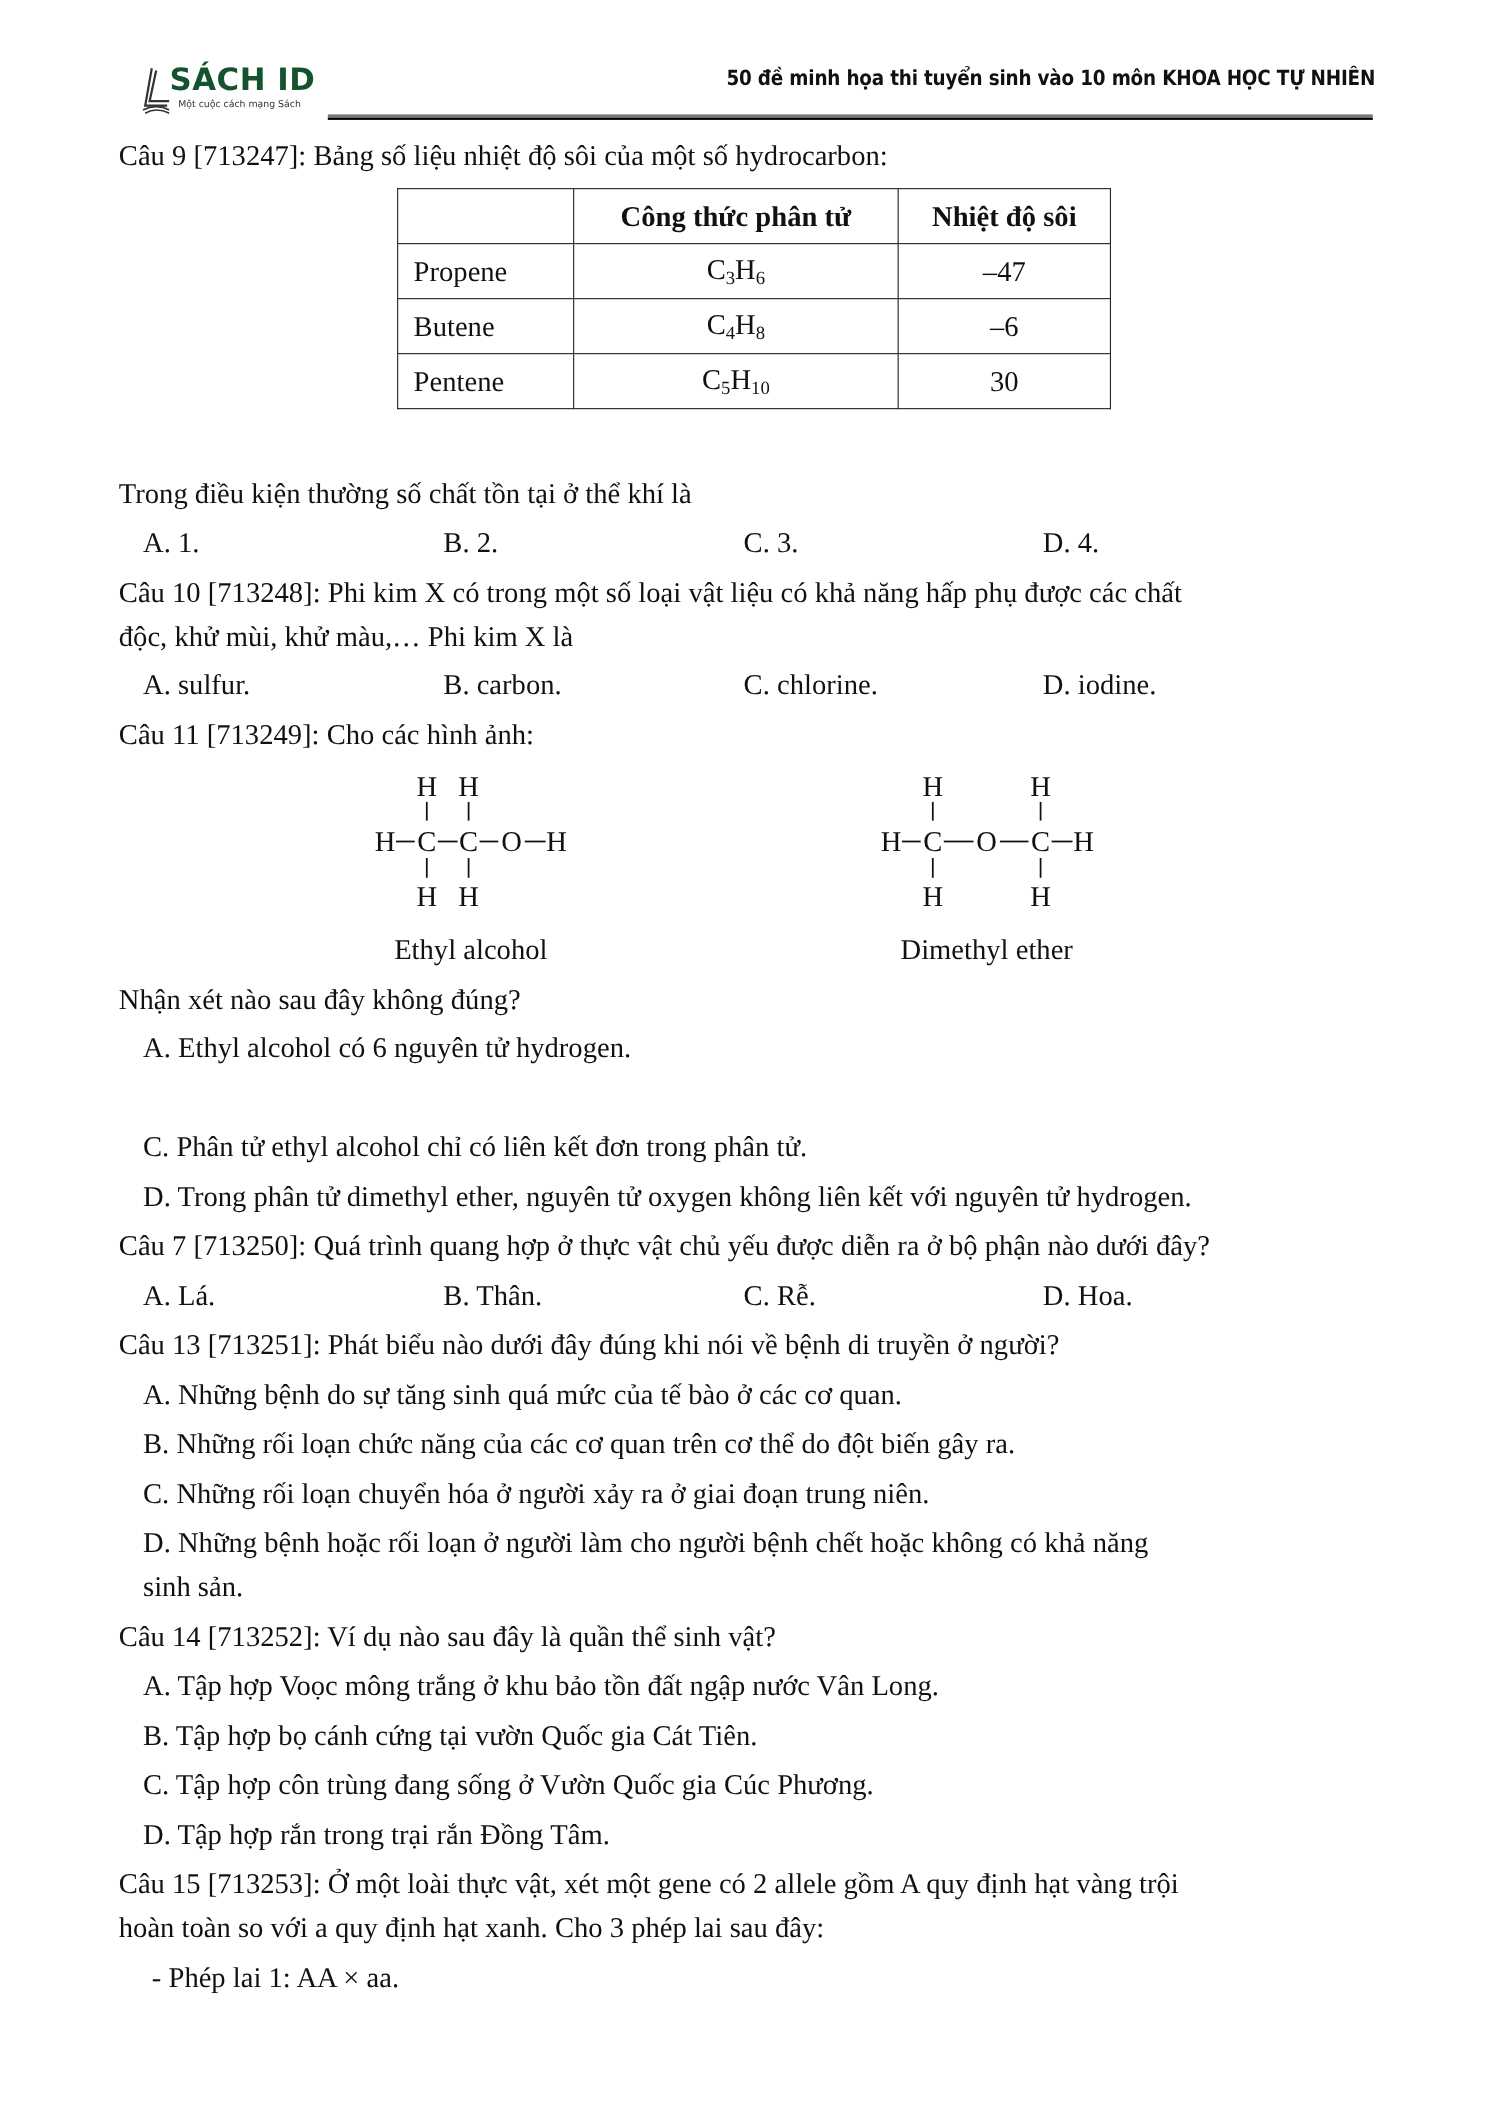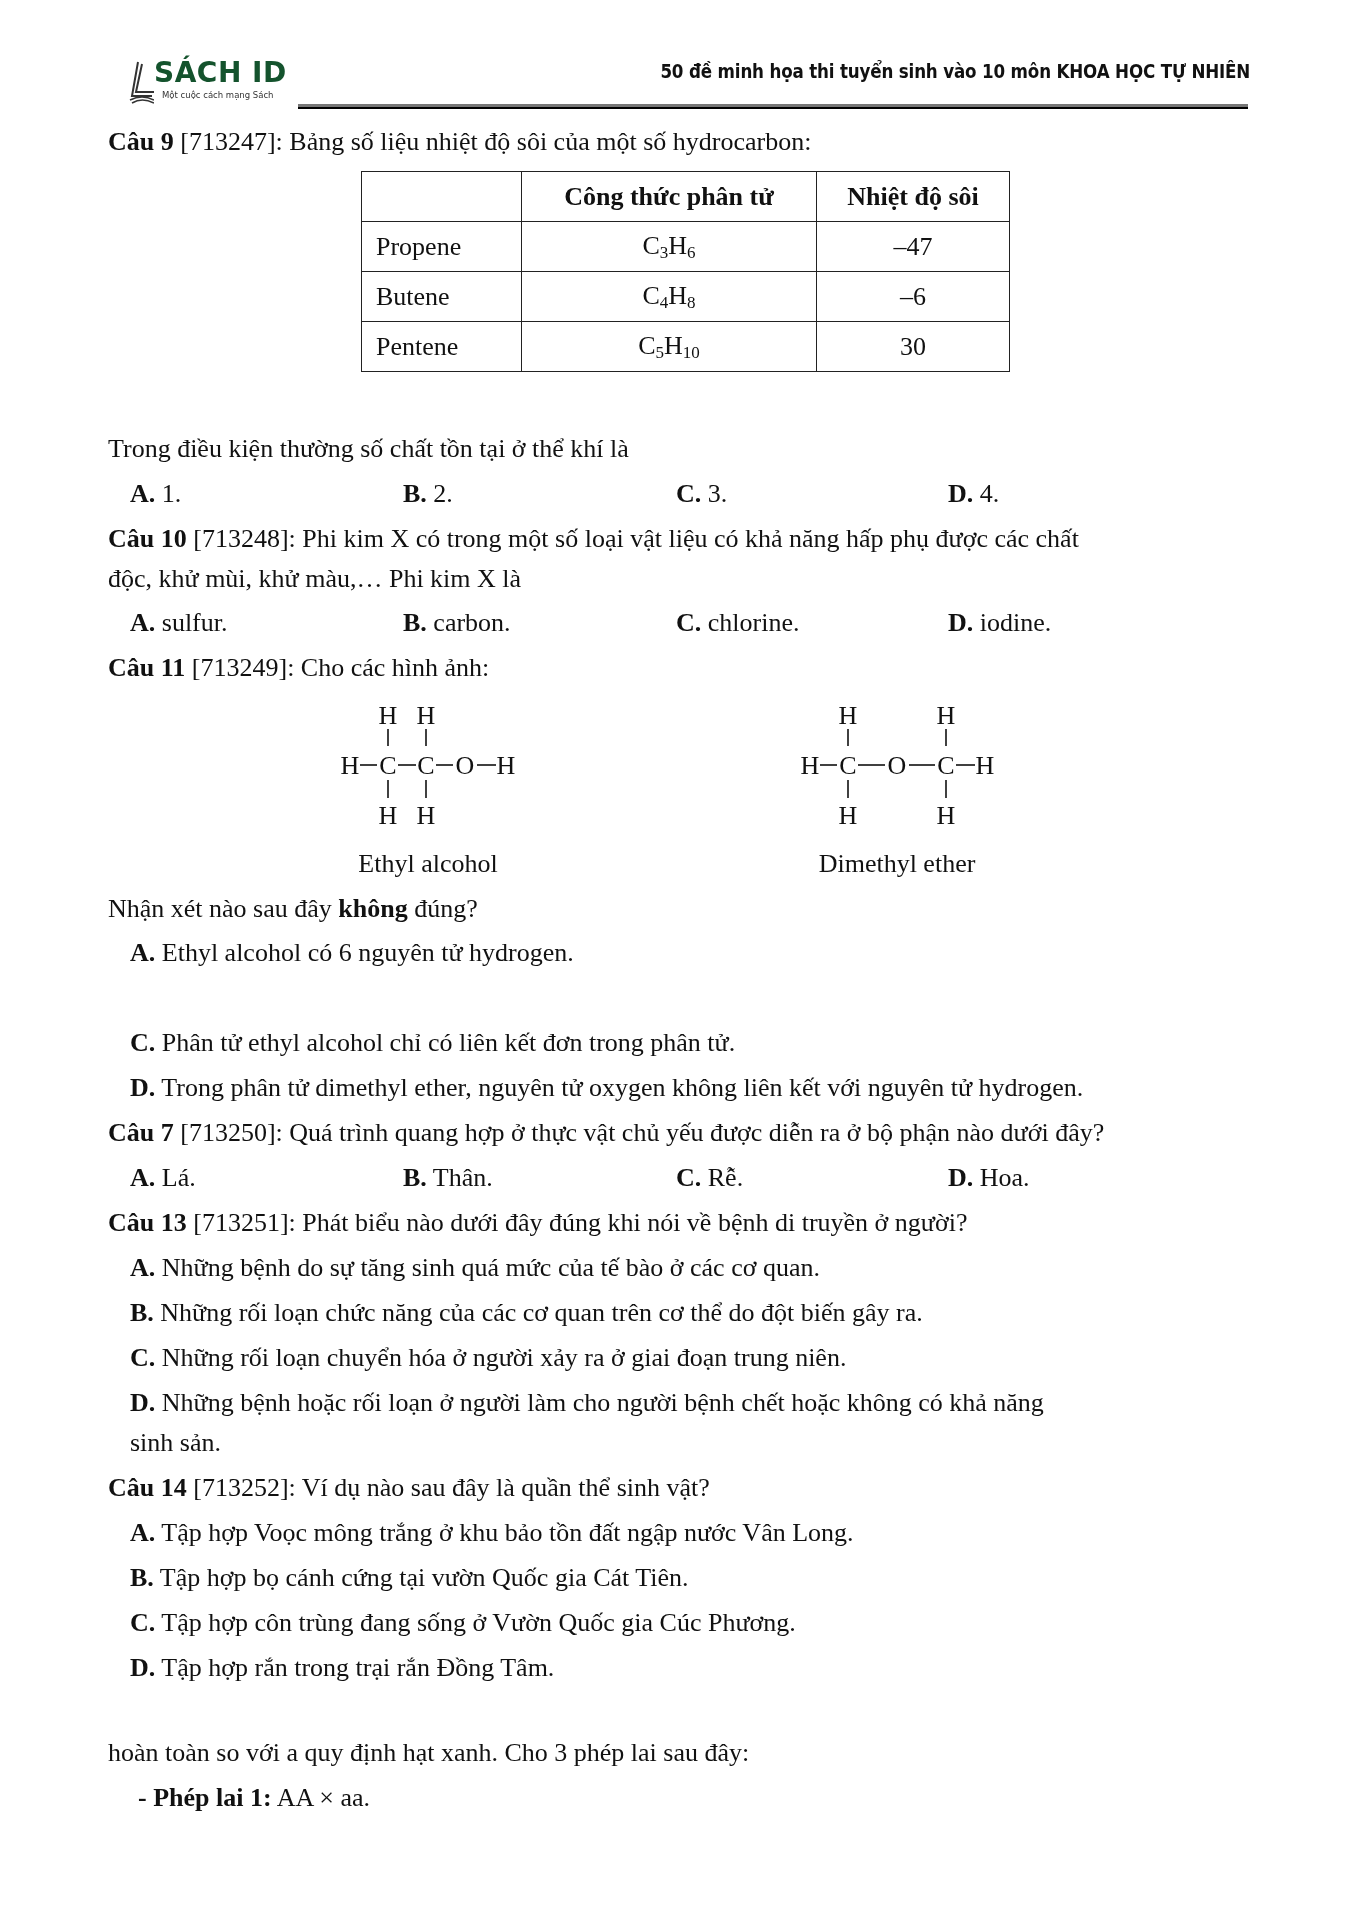--- a/index.html
+++ b/index.html
@@ -17,21 +17,21 @@
   .header-title { position:absolute; right:102px; top:60px; font-family:"DejaVu Sans","Liberation Sans",sans-serif;
                   font-weight:bold; font-size:19px; color:#111; letter-spacing:-0.2px; white-space:nowrap; transform:scaleX(0.88); transform-origin:right center; }
   .header-rule { position:absolute; left:298px; right:104px; top:104px; height:5px; }
   .header-rule .r1 { height:3px; background:#777; }
   .header-rule .r2 { height:2px; background:#000; margin-top:0px; }
 
   
   .line { position:absolute; left:108px; font-size:26px; line-height:32px; white-space:nowrap; }
   .ind { left:130px; }
   .ind2 { left:138px; }
-  b { font-weight:bold;text-align:center; }
+  b { font-weight:normal;text-align:center; }
   .opt { position:absolute; font-size:26px; line-height:32px; white-space:nowrap; }
 
   
   table.hc { position:absolute; left:361px; top:171px; border-collapse:collapse; font-size:26px; }
   table.hc td, table.hc th { border:1.5px solid #222; height:49px; padding:0; }
   table.hc th { font-weight:bold; }
   .c1 { width:145px; text-align:left; padding-left:14px !important; }
   .c2 { width:294px; text-align:center; }
   .c3 { width:192px; text-align:center; }
   sub { font-size:17px; vertical-align:-4px; }
@@ -189,16 +189,19 @@
   <div class="line ind" style="top:1427px;">sinh sản.</div>
 
   <div class="line" style="top:1472px;">
     <b>Câu 14</b><span> [713252]: Ví dụ nào sau đây là quần thể sinh vật?</span>
   </div>
   <div class="line ind" style="top:1517px;"><b>A.</b><span> Tập hợp Voọc mông trắng ở khu bảo tồn đất ngập nước Vân Long.</span></div>
   <div class="line ind" style="top:1562px;"><b>B.</b><span> Tập hợp bọ cánh cứng tại vườn Quốc gia Cát Tiên.</span></div>
   <div class="line ind" style="top:1607px;"><b>C.</b><span> Tập hợp côn trùng đang sống ở Vườn Quốc gia Cúc Phương.</span></div>
   <div class="line ind" style="top:1652px;"><b>D.</b><span> Tập hợp rắn trong trại rắn Đồng Tâm.</span></div>
 
+  <div class="line" style="top:1697px;">
+    <b>Câu 15</b><span> [713253]: Ở một loài thực vật, xét một gene có 2 allele gồm A quy định hạt vàng trội</span>
+  </div>
   <div class="line" style="top:1737px;">hoàn toàn so với a quy định hạt xanh. Cho 3 phép lai sau đây:</div>
   <div class="line ind2" style="top:1782px;"><b>- Phép lai 1:</b><span> AA × aa.</span></div>
 
 </div>
 
 </body></html>

